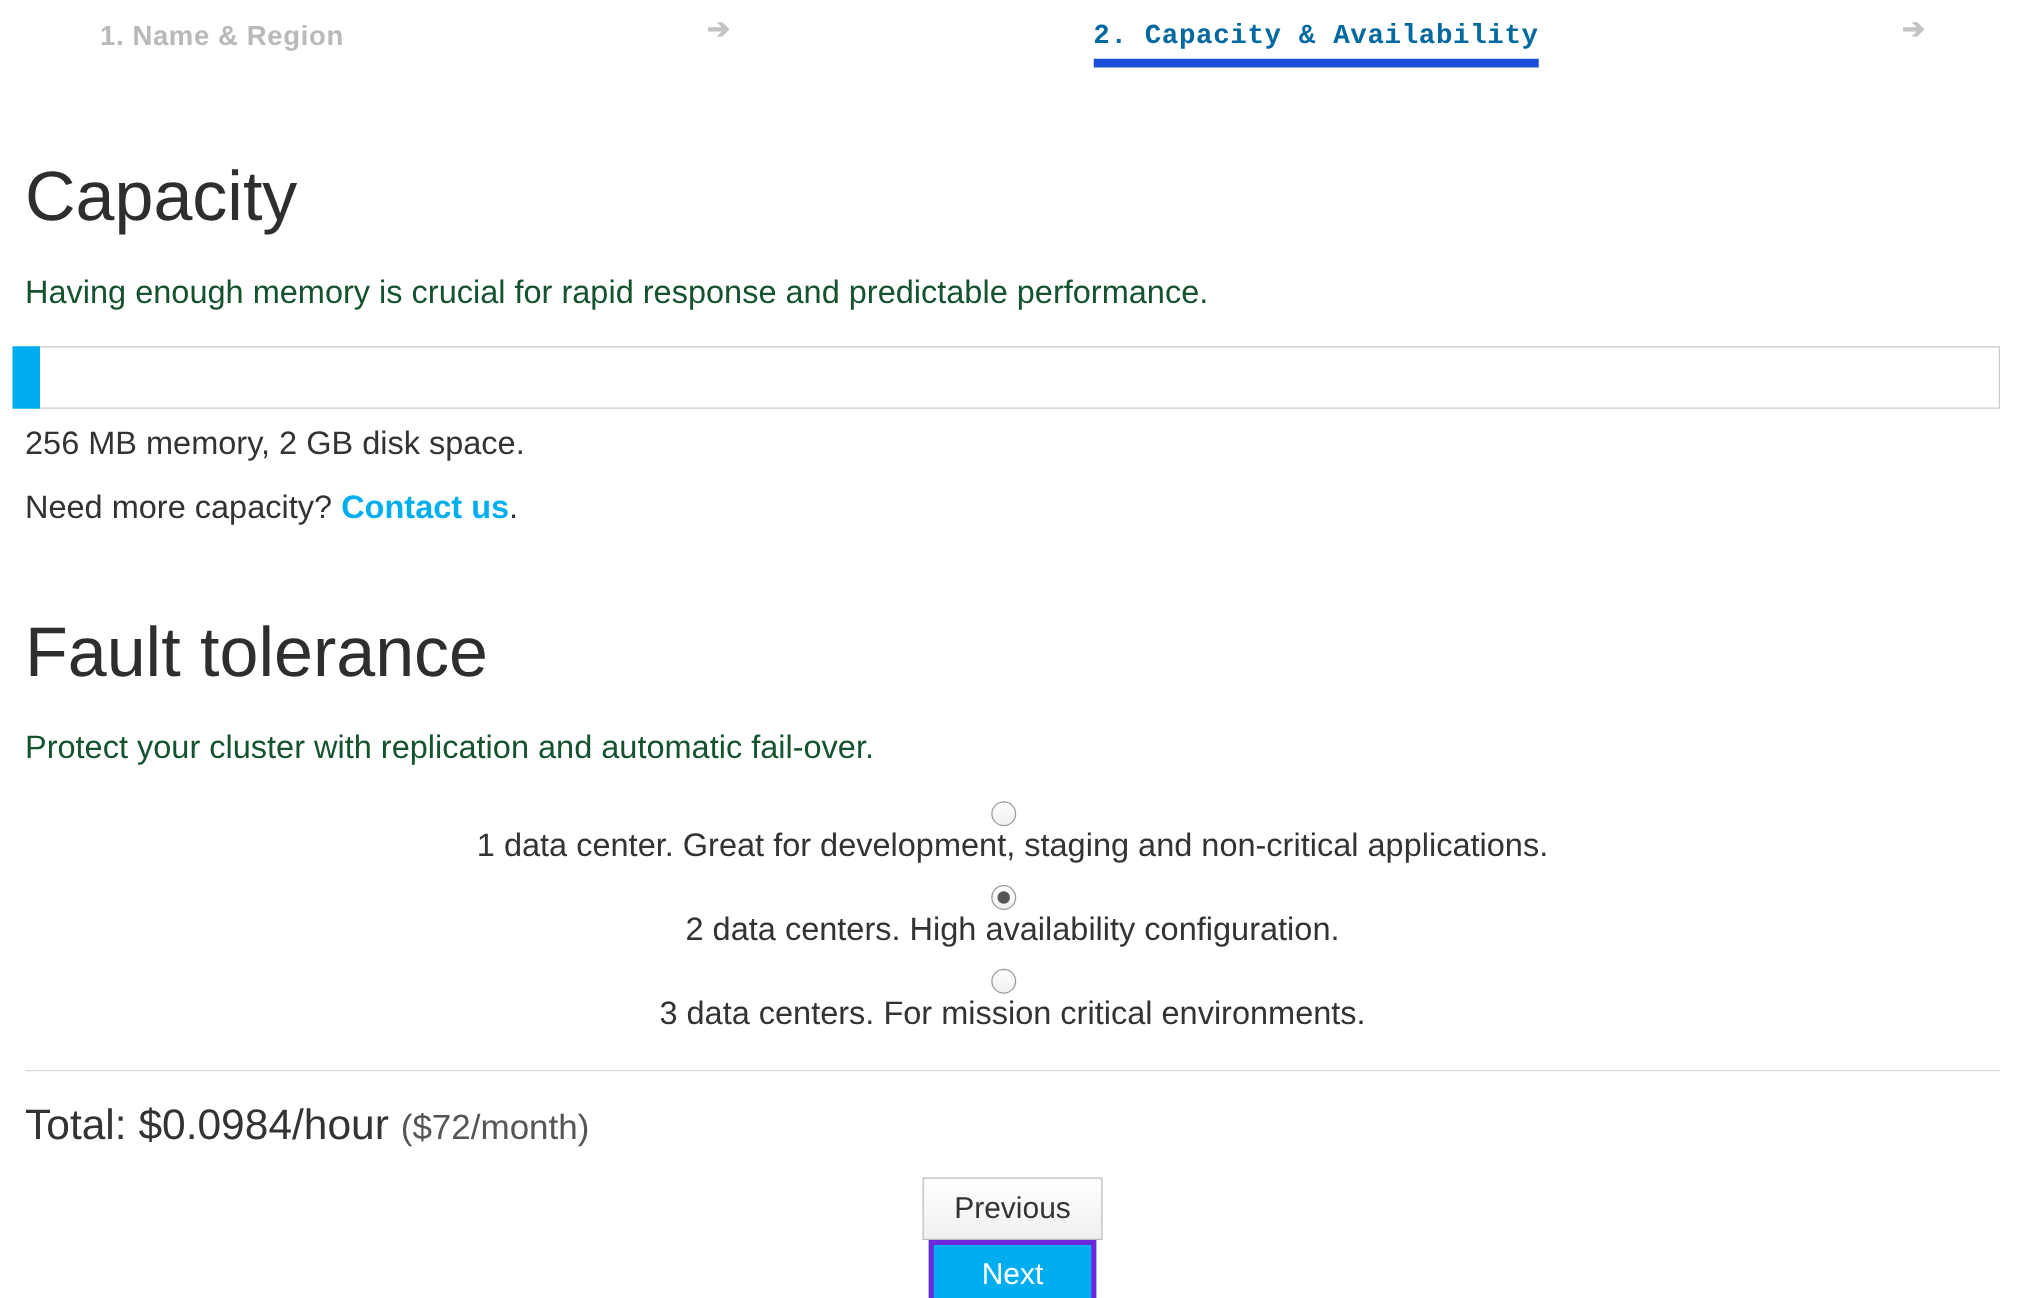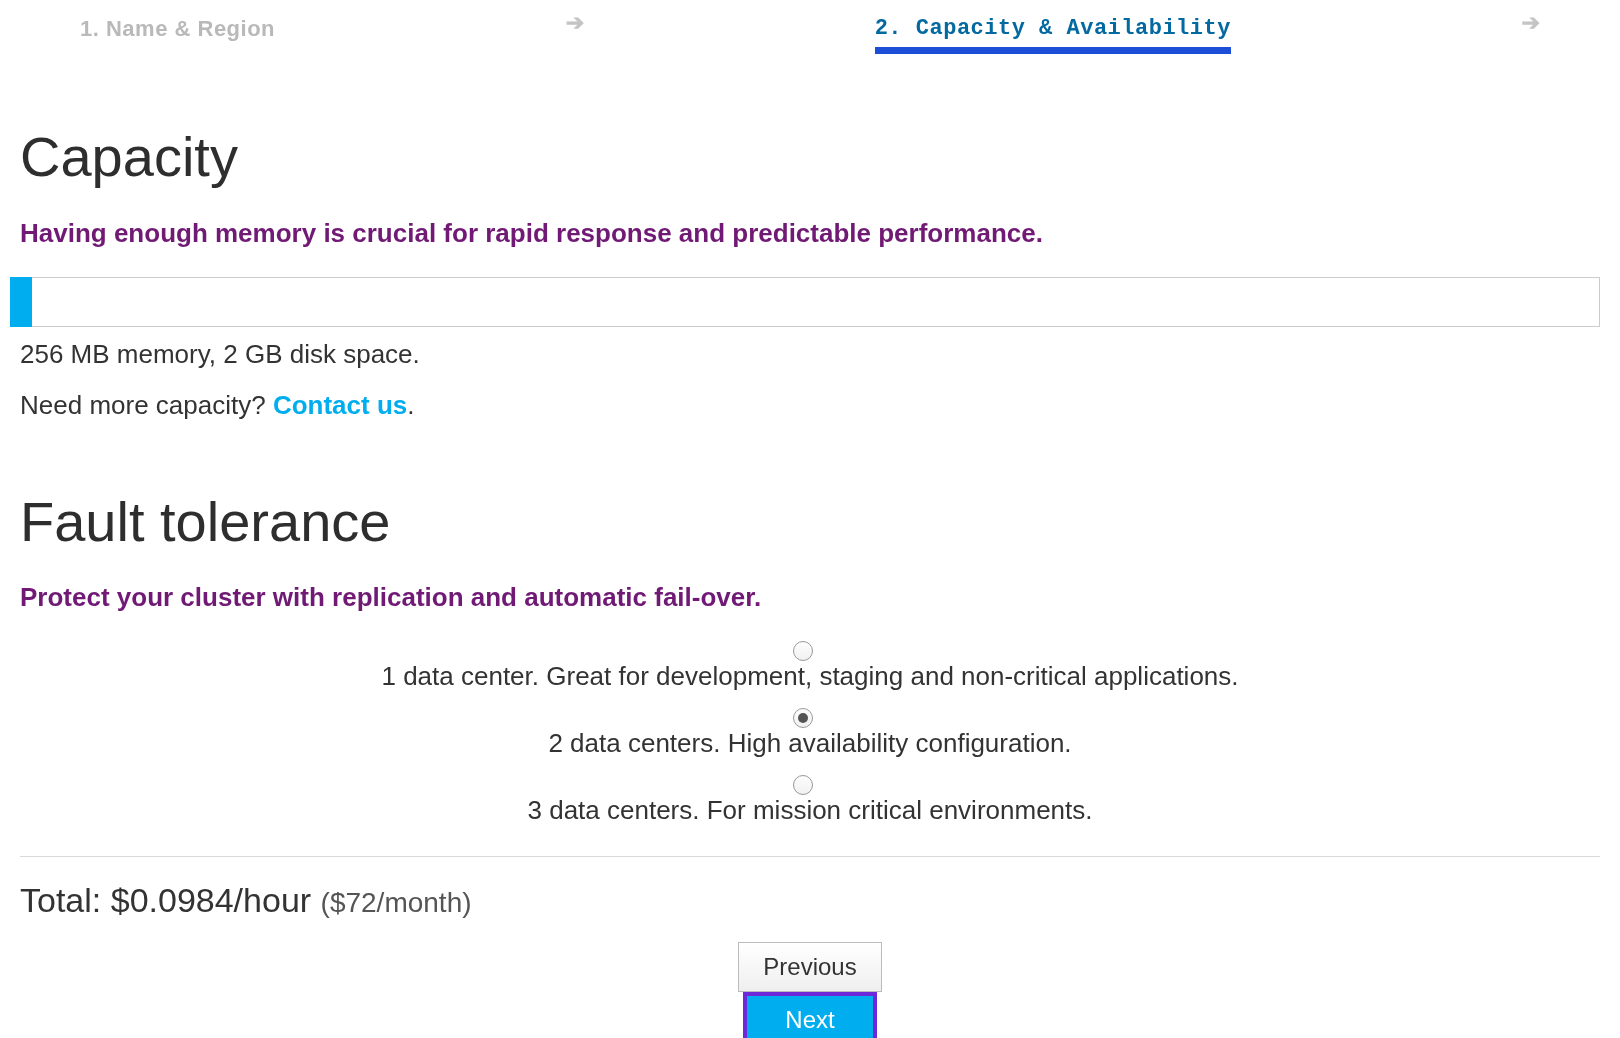--- a/index.html
+++ b/index.html
@@ -41,23 +41,23 @@
     }
     h1.section-heading {
       font-size: 56px;
       font-weight: 400;
       color: #2e2e2e;
       margin-bottom: 30px;
       line-height: 1.1;
     }
     .description {
       font-size: 26px;
-      color: #701a75;
+      color: #14532d;
       margin-bottom: 28px;
-      font-weight: 700;
+      font-weight: 400;
     }
     .slider-container {
       position: relative;
       margin-left: -10px;
       margin-bottom: 12px;
     }
     .slider-track {
       height: 50px;
       border: 1px solid #cccccc;
       background: #ffffff;

